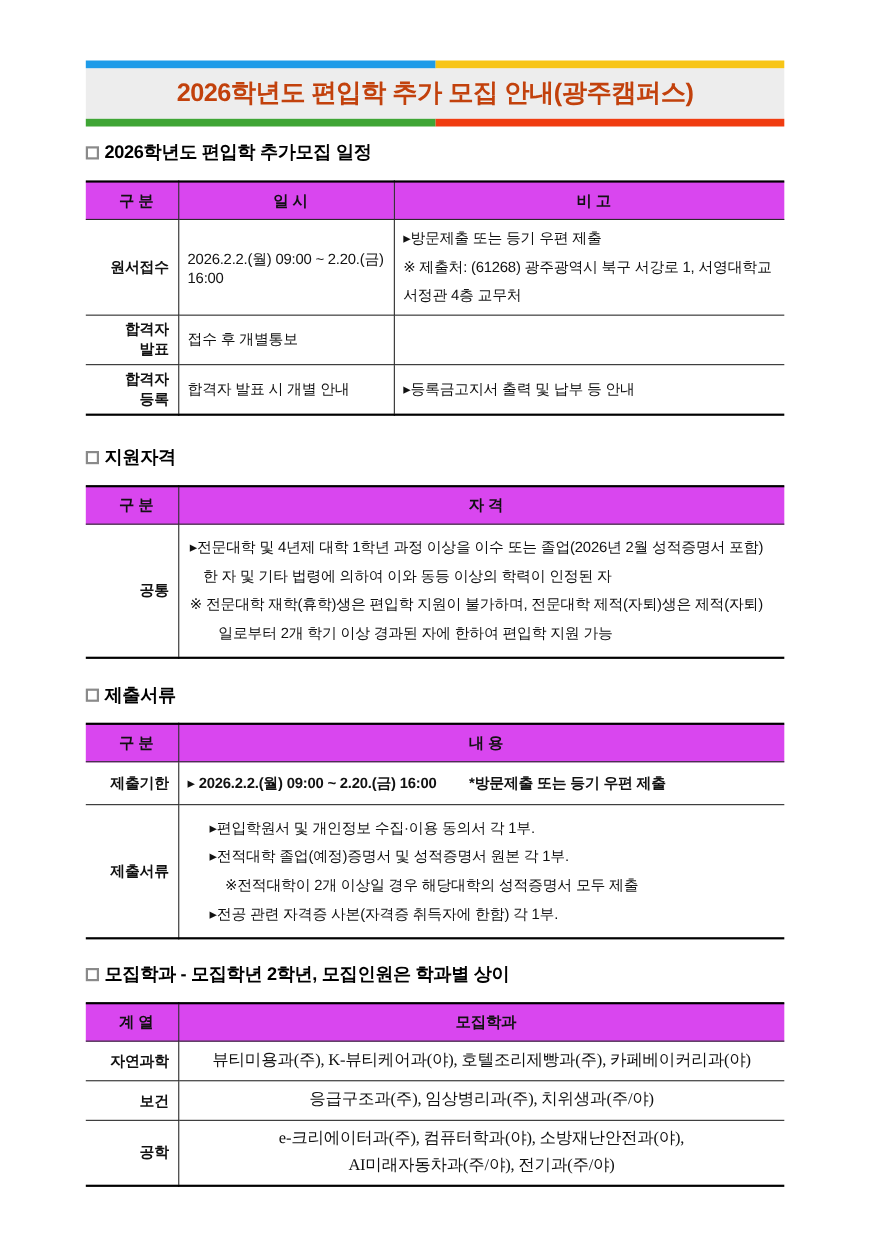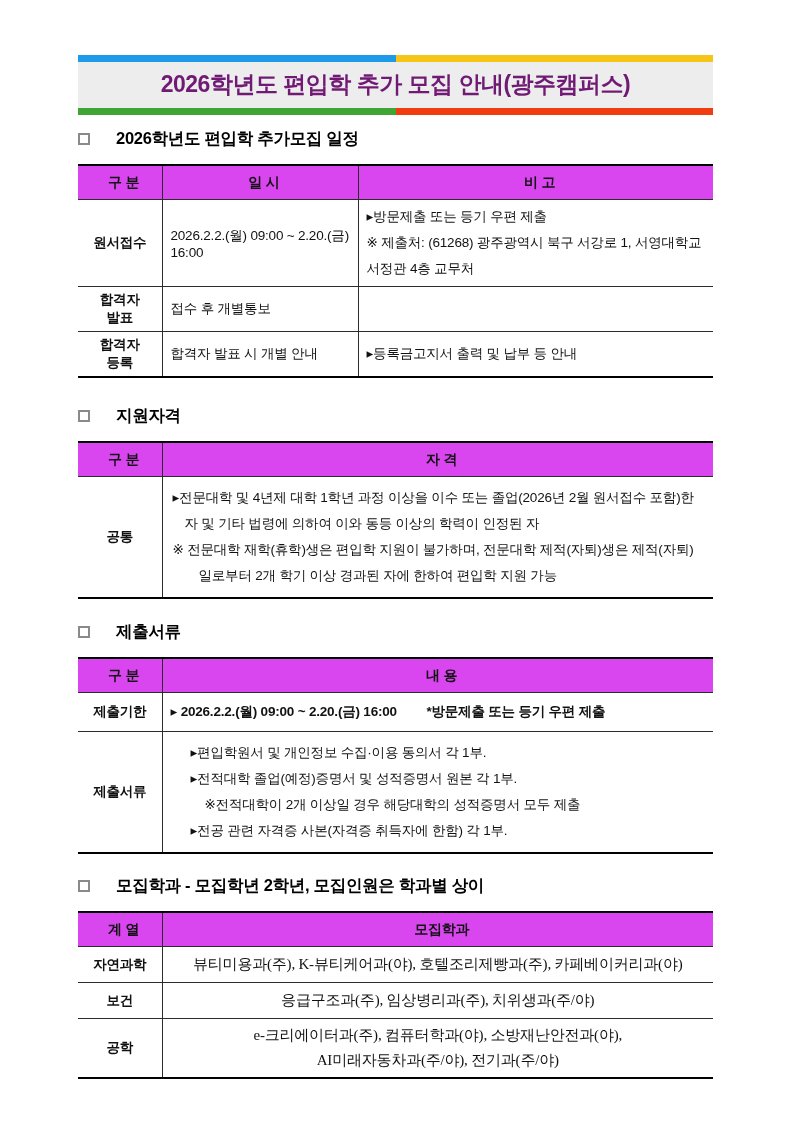--- a/index.html
+++ b/index.html
@@ -27,28 +27,28 @@
   .seg-yellow { background: #f7c517; }
   .seg-green  { background: #3fa535; }
   .seg-red    { background: #f03c10; }
   .banner-title {
     background: #ededed;
     text-align: center;
     font-weight: bold;
     font-size: 23px;
     letter-spacing: -0.5px;
     padding: 7px 0 8px 0;
-    color: #701a75;
+    color: #c2410c;
   }
 
   
   .sec-heading {
     display: flex;
     align-items: center;
-    gap: 26px;
+    gap: 5px;
     font-size: 16.5px;
     font-weight: bold;
     color: #000;
     margin: 0 0 14px 0;
     letter-spacing: -0.3px;
   }
   .sq {
     display: inline-block;
     width: 12px;
     height: 12px;
@@ -78,21 +78,21 @@
   table.tbl thead th {
     background: #d946ef;
     font-weight: bold;
     text-align: center;
     height: 25px;
     font-size: 14px;
     padding-left: 16px;
   }
   td.lbl {
     font-weight: bold;
-    text-align: center;
+    text-align: right;
   }
   .line { line-height: 26px; }
   .hang-bullet { padding-left: 12px; text-indent: -12px; }
   .hang-ref    { padding-left: 26px; text-indent: -26px; }
   .indent-1 { padding-left: 14px; }
 
   
   .schedule-tbl col.c1 { width: 84px; }
   .schedule-tbl col.c2 { width: 196px; }
   .schedule-tbl td { height: 30px; }
@@ -204,21 +204,21 @@
       <thead>
         <tr>
           <th>구 분</th>
           <th>자 격</th>
         </tr>
       </thead>
       <tbody>
         <tr>
           <td class="lbl">공통</td>
           <td class="content">
-            <div class="line hang-bullet">▸전문대학 및 4년제 대학 1학년 과정 이상을 이수 또는 졸업(2026년 2월 원서접수 포함)한 자 및 기타 법령에 의하여 이와 동등 이상의 학력이 인정된 자</div>
+            <div class="line hang-bullet">▸전문대학 및 4년제 대학 1학년 과정 이상을 이수 또는 졸업(2026년 2월 성적증명서 포함)한 자 및 기타 법령에 의하여 이와 동등 이상의 학력이 인정된 자</div>
             <div class="line hang-ref">※ 전문대학 재학(휴학)생은 편입학 지원이 불가하며, 전문대학 제적(자퇴)생은 제적(자퇴)일로부터 2개 학기 이상 경과된 자에 한하여 편입학 지원 가능</div>
           </td>
         </tr>
       </tbody>
     </table>
   </section>
 
   <section class="sec-docs">
     <h2 class="sec-heading">
       <span class="sq"></span>

